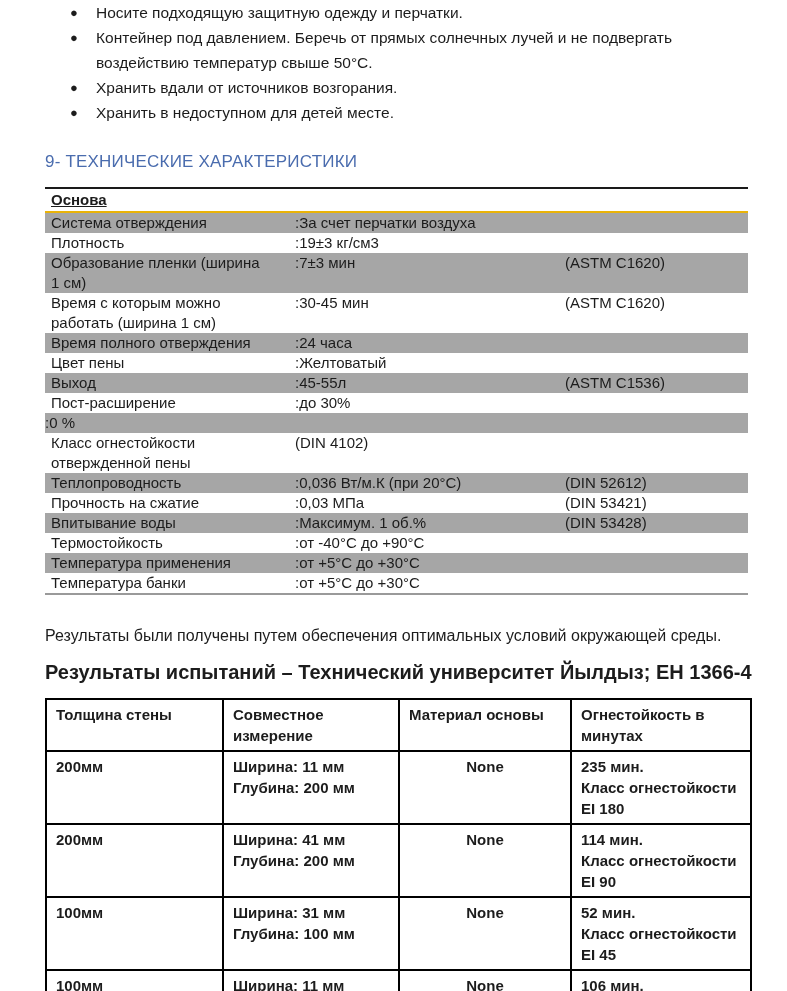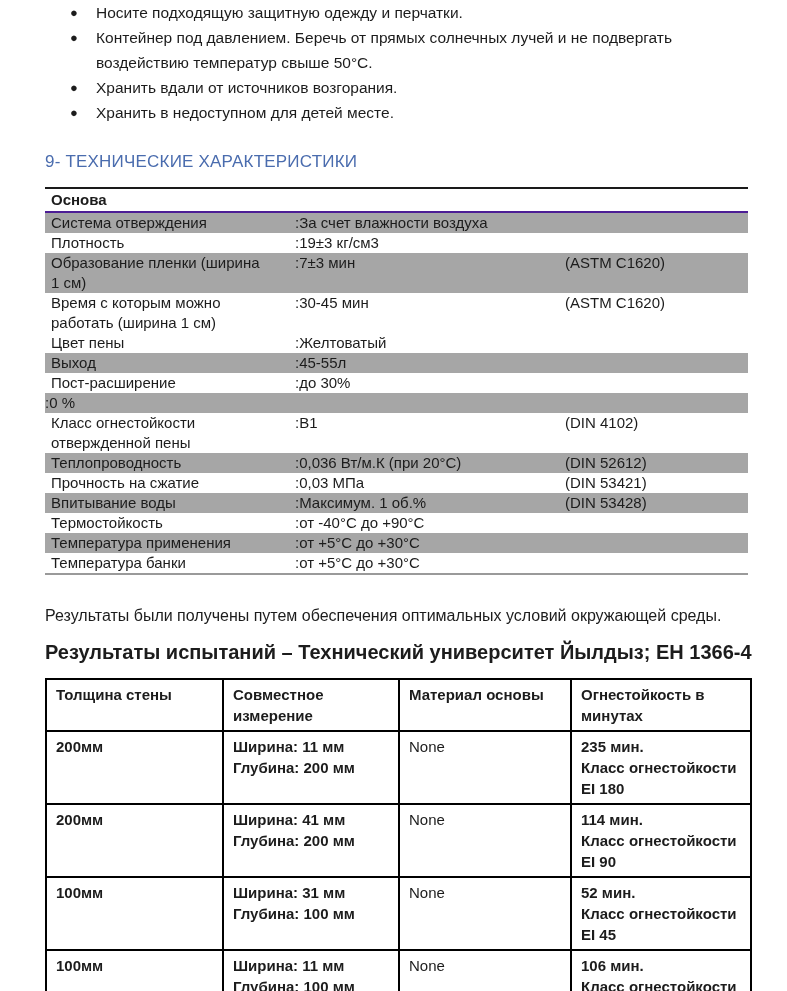--- a/index.html
+++ b/index.html
@@ -32,21 +32,21 @@
   }
 
   
   .spec-table{
     margin:15px 0 0 45px;width:703px;
     border-top:2px solid #1a1a1a;
     border-bottom:2px solid #9a9a9a;
     font-size:15px;
   }
   .srow{display:grid;grid-template-columns:250px 270px 183px;line-height:20px;}
-  .srow.header{font-weight:bold;border-bottom:2px solid #4c1d95;line-height:22px;}
+  .srow.header{font-weight:bold;border-bottom:2px solid #eab308;line-height:22px;text-decoration:underline;}
   .srow.shaded{background:var(--shaded);}
   .srow .c{white-space:pre-line;}
   .srow .label{padding-left:6px;padding-right:34px;}
 
   
   .note{margin:30px 0 0 45px;font-size:16px;line-height:21px;}
   .results-heading{margin:15px 0 0 45px;font-size:20px;font-weight:bold;}
 
   
   .results-table{
@@ -55,21 +55,21 @@
     font-size:15px;table-layout:fixed;
   }
   .results-table th,.results-table td{
     border:2px solid var(--border);
     text-align:left;vertical-align:top;
     padding:4px 9px;line-height:21px;
     white-space:pre-line;
   }
   .results-table th{font-weight:bold;height:42px;margin-top:33px;}
   .results-table td{height:59px;font-weight:bold;}
-  .results-table td.material{font-weight:400;}
+  .results-table td.material{font-weight:700;text-align:center;}
   .col-thickness{width:177px;}
   .col-measure{width:176px;}
   .col-material{width:172px;}
   .col-fire{width:180px;}
 </style>
 </head>
 <body>
 
 <div class="page">
 
@@ -94,58 +94,63 @@
 
   <div class="section-heading">9- ТЕХНИЧЕСКИЕ ХАРАКТЕРИСТИКИ</div>
 
   <div class="spec-table">
     <div class="srow header">
       <div class="c label">Основа</div>
       <div class="c std"></div>
     </div>
     <div class="srow shaded">
       <div class="c label">Система отверждения</div>
-      <div class="c value">:За счет влажности воздуха</div>
+      <div class="c value">:За счет перчатки воздуха</div>
       <div class="c std"></div>
     </div>
     <div class="srow">
       <div class="c label">Плотность</div>
       <div class="c value">:19±3 кг/см3</div>
     </div>
     <div class="srow shaded">
       <div class="c label">Образование пленки (ширина 1 см)</div>
       <div class="c value">:7±3 мин</div>
       <div class="c std">(ASTM C1620)</div>
     </div>
     <div class="srow">
       <div class="c label">Время с которым можно работать (ширина 1 см)</div>
       <div class="c value">:30-45 мин</div>
       <div class="c std">(ASTM C1620)</div>
     </div>
+    <div class="srow shaded">
+      <div class="c label">Время полного отверждения</div>
+      <div class="c value">:24 часа</div>
+      <div class="c std"></div>
+    </div>
     <div class="srow">
       <div class="c label">Цвет пены</div>
       <div class="c value">:Желтоватый</div>
       <div class="c std"></div>
     </div>
     <div class="srow shaded">
       <div class="c label">Выход</div>
       <div class="c value">:45-55л</div>
+      <div class="c std">(ASTM C1536)</div>
     </div>
     <div class="srow">
       <div class="c label">Пост-расширение</div>
       <div class="c value">:до 30%</div>
       <div class="c std"></div>
     </div>
     <div class="srow shaded">
       <div class="c value">:0 %</div>
       <div class="c std"></div>
     </div>
     <div class="srow">
       <div class="c label">Класс огнестойкости отвержденной пены</div>
-      <div class="c value">:B1</div>
       <div class="c std">(DIN 4102)</div>
     </div>
     <div class="srow shaded">
       <div class="c label">Теплопроводность</div>
       <div class="c value">:0,036 Вт/м.К (при 20°С)</div>
       <div class="c std">(DIN 52612)</div>
     </div>
     <div class="srow">
       <div class="c label">Прочность на сжатие</div>
       <div class="c value">:0,03 МПа</div>

